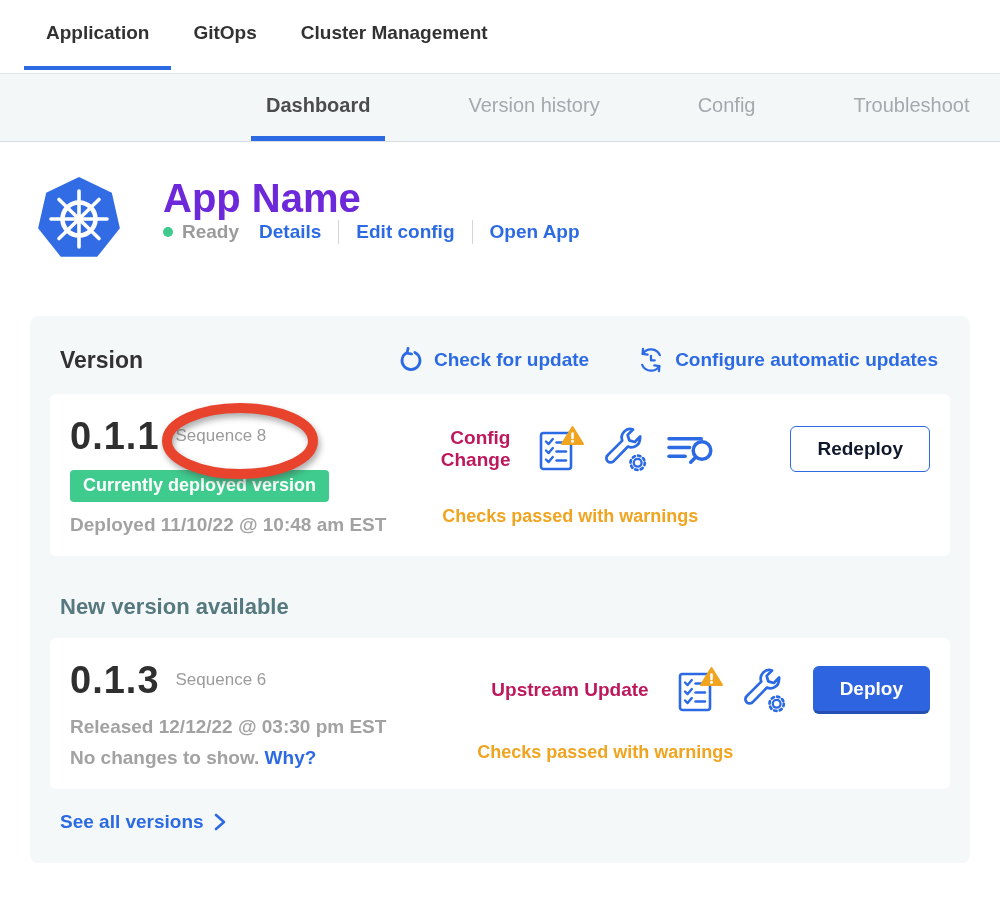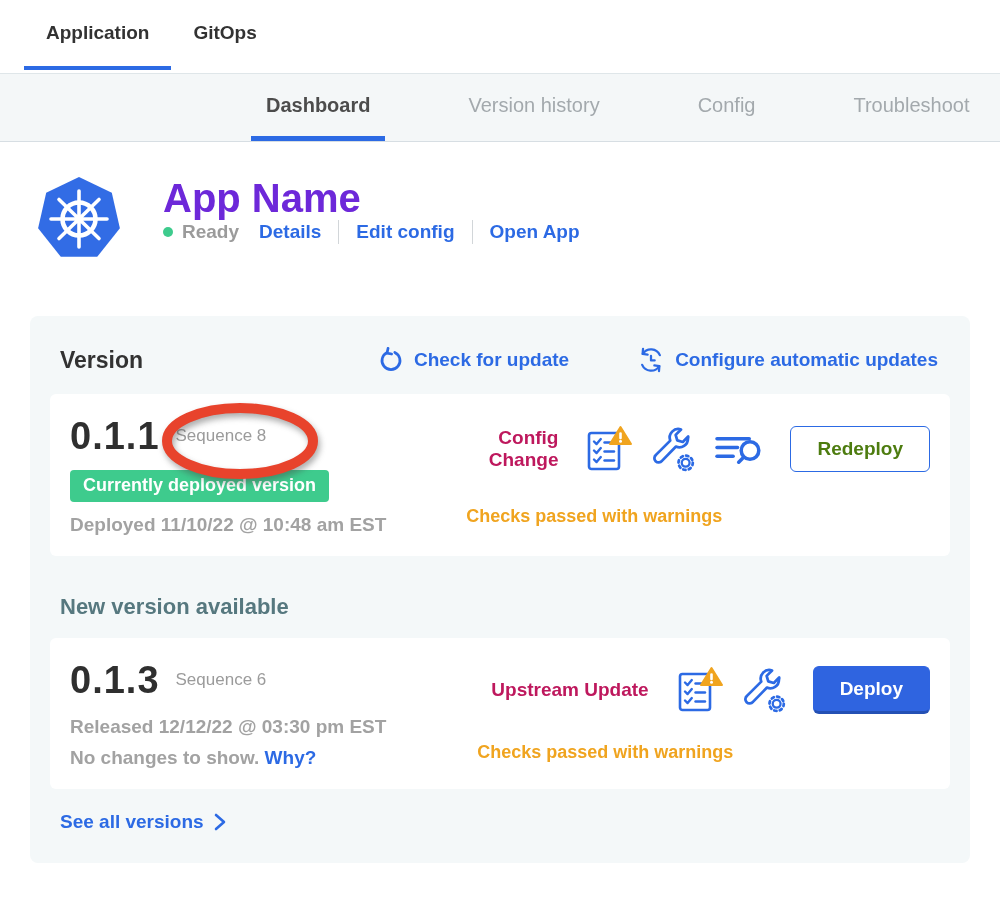--- a/index.html
+++ b/index.html
@@ -29,21 +29,21 @@
   .app-head-text { margin-left:40px; padding-top:2px; }
   .app-title { font-size:40px; font-weight:700; color:#6d28d9; line-height:1.1; margin:0 0 0; }
   .app-status-row { display:flex; align-items:center; font-size:19px; }
   .status-dot { width:10px; height:10px; border-radius:50%; background:#3ecb8d; margin-right:9px; }
   .status-text { color:#9b9b9b; font-weight:700; margin-right:20px; }
   .hlink { color:#2c6ae4; font-weight:700; text-decoration:none; cursor:pointer; }
   .divider { width:1px; height:24px; background:#d2d6d9; margin:0 17px; }
 
   
   .version-card { margin:50px 30px 0; background:#f4f8f9; border-radius:8px; padding:30px 20px 22px; }
-  .version-card-header { display:flex; align-items:center; margin:0 12px 20px 10px;gap:20px; }
+  .version-card-header { display:flex; align-items:center; margin:0 12px 20px 10px; }
   .version-title { font-size:23px; font-weight:700; color:#323232; flex:1; }
   .card-action { display:flex; align-items:center; gap:10px; color:#2c6ae4; font-size:19px; font-weight:700;
                  cursor:pointer; margin-left:48px; white-space:nowrap; }
 
   .release-card { background:#fff; border-radius:6px; padding:16px 20px 20px; display:flex; }
   .release-left { width:354px; flex-shrink:0; }
   .version-line { position:relative; display:flex; align-items:center; gap:16px; height:52px; }
   .version-number { font-size:38px; font-weight:700; color:#2f2f2f; letter-spacing:1px; }
   .sequence { font-size:17px; font-weight:500; color:#9b9b9b; }
   .annotation-ellipse { position:absolute; left:88px; top:-10px; pointer-events:none;
@@ -52,41 +52,44 @@
                     padding:5px 13px 6px; border-radius:4px; margin-top:8px; }
   .meta-line { color:#a2a2a2; font-size:19px; font-weight:600; margin-top:12px; }
   .meta-line .hlink { font-size:19px; }
 
   .release-right { flex:1; display:grid; grid-template-columns:1fr auto auto; column-gap:26px;
                    align-items:center; padding-top:6px; }
   .source-label { color:#be185d; font-size:19px; font-weight:700;text-align:right; }
   .icons-row { display:flex; align-items:center; gap:18px; }
   .btn { font-size:19px; font-weight:700; border-radius:6px; padding:11px 26px; cursor:pointer;
          font-family:"Liberation Sans", sans-serif; }
-  .btn-outline { background:#fff; border:1.5px solid #2c6ae4; color:#4d7c0f; }
+  .btn-outline { background:#fff; border:1.5px solid #2c6ae4; color:#0f172a;margin-left:48px; }
   .btn-solid { background:#2f64e0; border:1px solid #2f64e0; border-bottom:3px solid #2450b4; color:#fff; }
   .checks-text { grid-column:1 / 3; text-align:center; color:#f0a41f; font-size:18px; font-weight:700;
                  margin-top:16px; white-space:nowrap; }
 
   .new-version-heading { color:#56787f; font-size:22px; font-weight:700; margin:38px 0 18px 10px; }
 
   .see-all { display:inline-flex; align-items:center; gap:9px; color:#2c6ae4; font-size:19px;
              font-weight:700; margin:22px 0 8px 10px; cursor:pointer; }
 
   svg { display:block; }
 </style>
 </head>
 <body>
 
 <nav class="top-nav">
   <div class="top-tab active">
       <span>Application</span>
     </div>
   <div class="top-tab">
       <span>GitOps</span>
+    </div>
+  <div class="top-tab">
+      <span>Cluster Management</span>
     </div>
 </nav>
 
 <nav class="sub-nav">
   <div class="sub-tab active">
       <span>Dashboard</span>
     </div>
   <div class="sub-tab">
       <span>Version history</span>
     </div>

